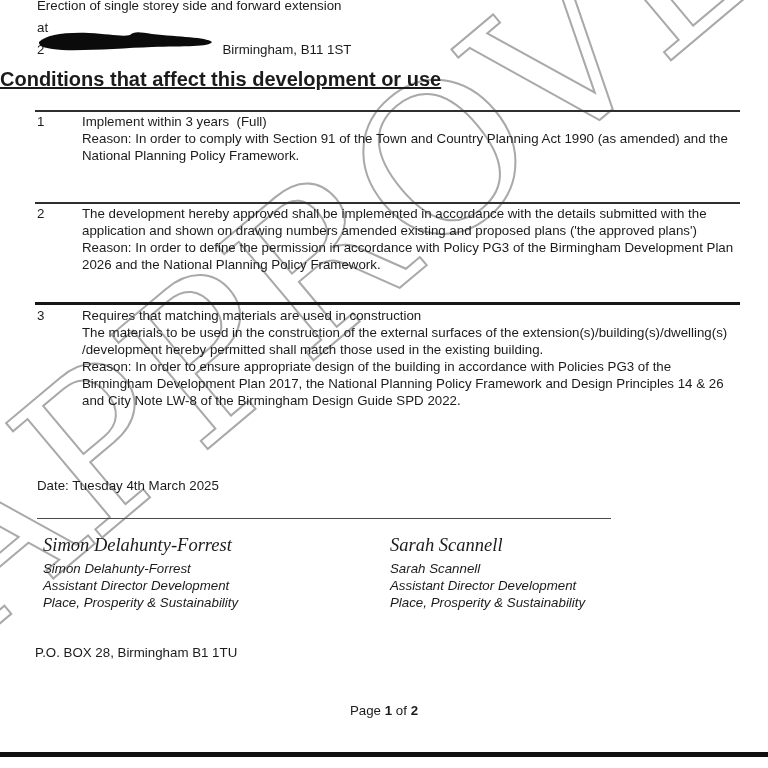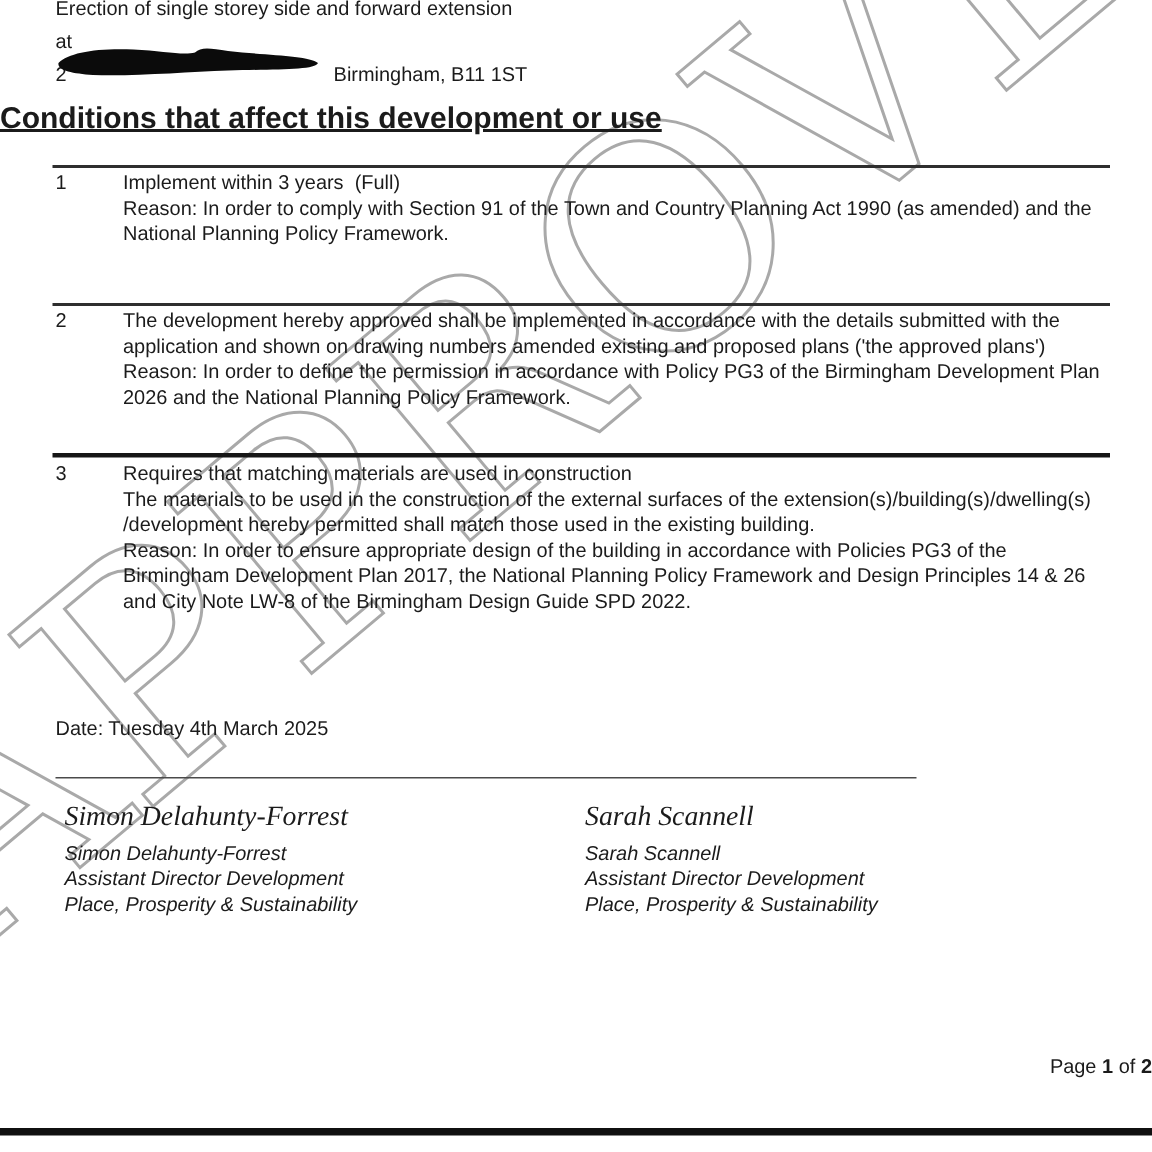--- a/index.html
+++ b/index.html
@@ -42,21 +42,21 @@
   
   .sig-rule{left:37px;top:518px;width:574px;height:1px;background:#4a4a4a;}
   
   .sig-block{top:533px;font-size:13.3px;line-height:17px;font-style:italic;}
   .sig-left{left:43px;}
   .sig-right{left:390px;}
   .sig-script{font-family:"Liberation Serif", serif;font-size:18.5px;line-height:24px;margin-bottom:3px;}
   
   .pobox{left:35px;top:645px;font-size:13.3px;}
   
-  .page-footer{left:0;top:703px;width:768px;text-align:right;font-size:13.3px;}
+  .page-footer{left:0;top:703px;width:768px;text-align:center;font-size:13.3px;}
   .page-footer b{font-weight:bold;}
   
   .bottom-bar{left:0;top:752px;width:768px;height:5px;background:#101010;}
 </style>
 </head>
 <body>
 
 <div class="page">
 
   <svg class="watermark-svg" width="768" height="768" viewBox="0 0 768 768">
@@ -124,20 +124,21 @@
       <div>Place, Prosperity &amp; Sustainability</div>
     </div>
 
     <div class="abs sig-block sig-right">
       <div class="sig-script">Sarah Scannell</div>
       <div>Sarah Scannell</div>
       <div>Assistant Director Development</div>
       <div>Place, Prosperity &amp; Sustainability</div>
     </div>
 
+    <div class="abs pobox">P.O. BOX 28, Birmingham B1 1TU</div>
 
     <div class="abs page-footer">
       <span>Page</span>
       <b>1</b>
       <span>of</span>
       <b>2</b>
     </div>
 
     <div class="abs bottom-bar"></div>
 

